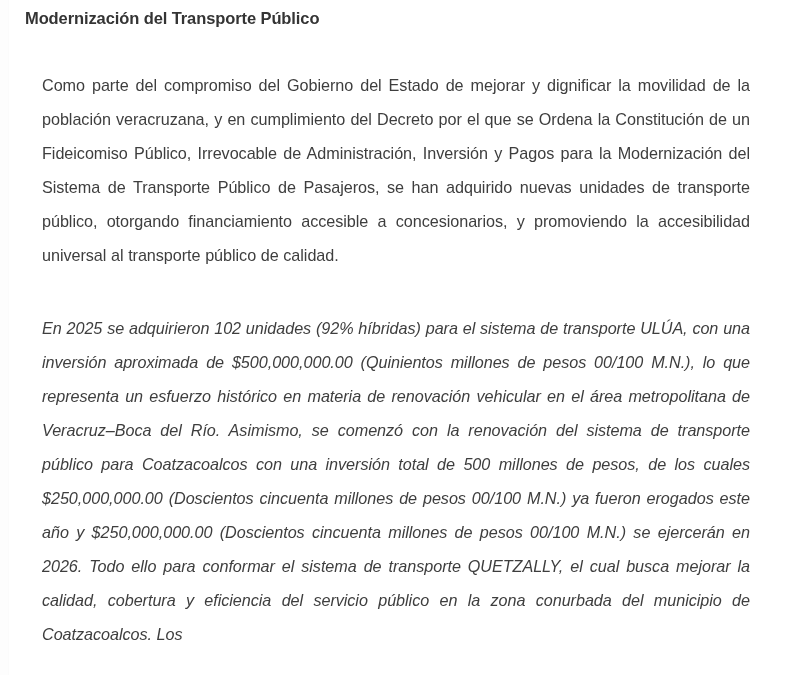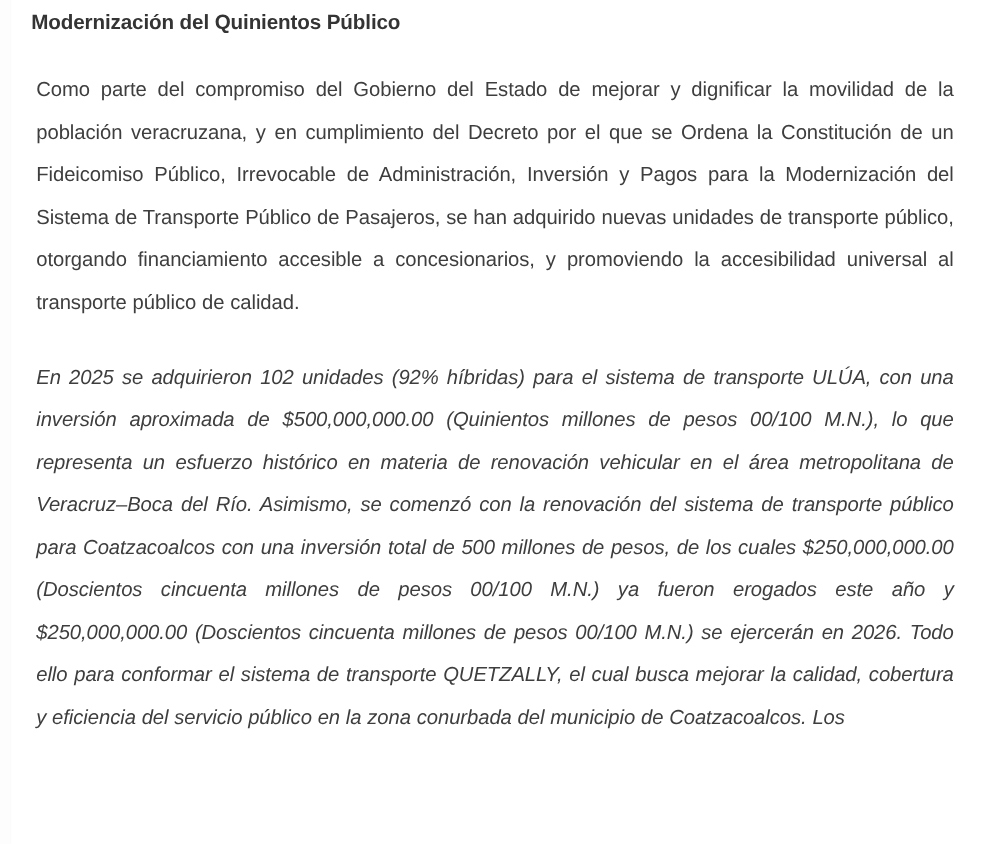--- a/index.html
+++ b/index.html
@@ -49,21 +49,21 @@
     padding: 6px 0 0 0;
     font-size: 16.5px;
     line-height: 24px;
     font-weight: bold;
     color: #343434;
     letter-spacing: -0.1px;
     text-align: left;
   }
 
   .paragraph {
-    margin: 4px;
+    margin: 17px;
     color: #3e3e3e;
     font-size: 16.2px;
     line-height: 34px;
     text-align: justify;
     text-justify: inter-word;
     letter-spacing: -0.05px;
     word-spacing: 0.2px;
   }
 
   .paragraph.first {
@@ -77,21 +77,21 @@
 </style>
 </head>
 <body style="background: rgb(255, 255, 255);">
 
 <div class="page" style="background: rgb(255, 255, 255);">
 
   <div class="left-gutter"></div>
 
   <div class="content">
 
-    <h1 class="doc-title" style="color: rgb(52, 52, 52);">Modernización del Quinientos Público</h1>
+    <h1 class="doc-title" style="color: rgb(52, 52, 52);">Modernización del Transporte Público</h1>
 
     <p class="paragraph first" style="color: rgb(62, 62, 62);">Como parte del compromiso del Gobierno del Estado de mejorar y dignificar la movilidad de la población veracruzana, y en cumplimiento del Decreto por el que se Ordena la Constitución de un Fideicomiso Público, Irrevocable de Administración, Inversión y Pagos para la Modernización del Sistema de Transporte Público de Pasajeros, se han adquirido nuevas unidades de transporte público, otorgando financiamiento accesible a concesionarios, y promoviendo la accesibilidad universal al transporte público de calidad.</p>
 
     <p class="paragraph second" style="color: rgb(62, 62, 62);">En 2025 se adquirieron 102 unidades (92% híbridas) para el sistema de transporte ULÚA, con una inversión aproximada de $500,000,000.00 (Quinientos millones de pesos 00/100 M.N.), lo que representa un esfuerzo histórico en materia de renovación vehicular en el área metropolitana de Veracruz–Boca del Río. Asimismo, se comenzó con la renovación del sistema de transporte público para Coatzacoalcos con una inversión total de 500 millones de pesos, de los cuales $250,000,000.00 (Doscientos cincuenta millones de pesos 00/100 M.N.) ya fueron erogados este año y $250,000,000.00 (Doscientos cincuenta millones de pesos 00/100 M.N.) se ejercerán en 2026. Todo ello para conformar el sistema de transporte QUETZALLY, el cual busca mejorar la calidad, cobertura y eficiencia del servicio público en la zona conurbada del municipio de Coatzacoalcos. Los</p>
 
   </div>
 
 </div>
 
 </body></html>

